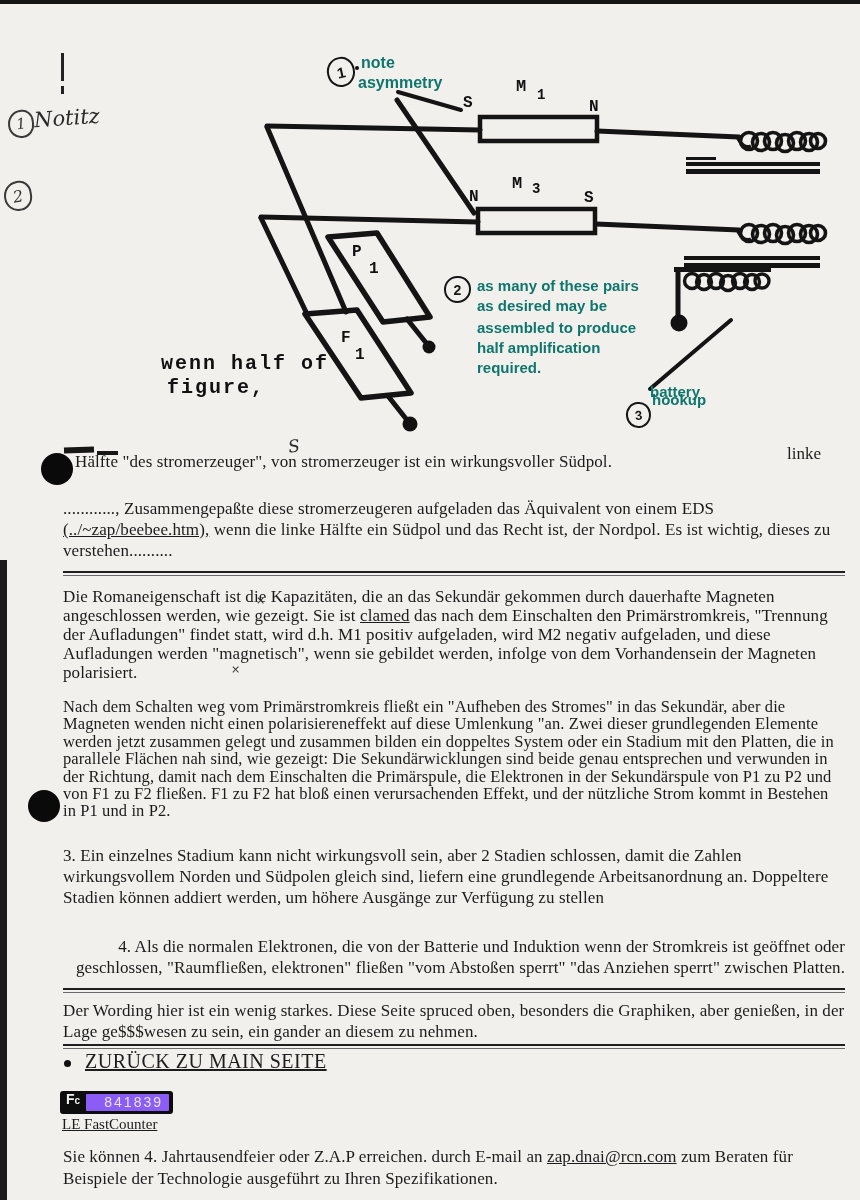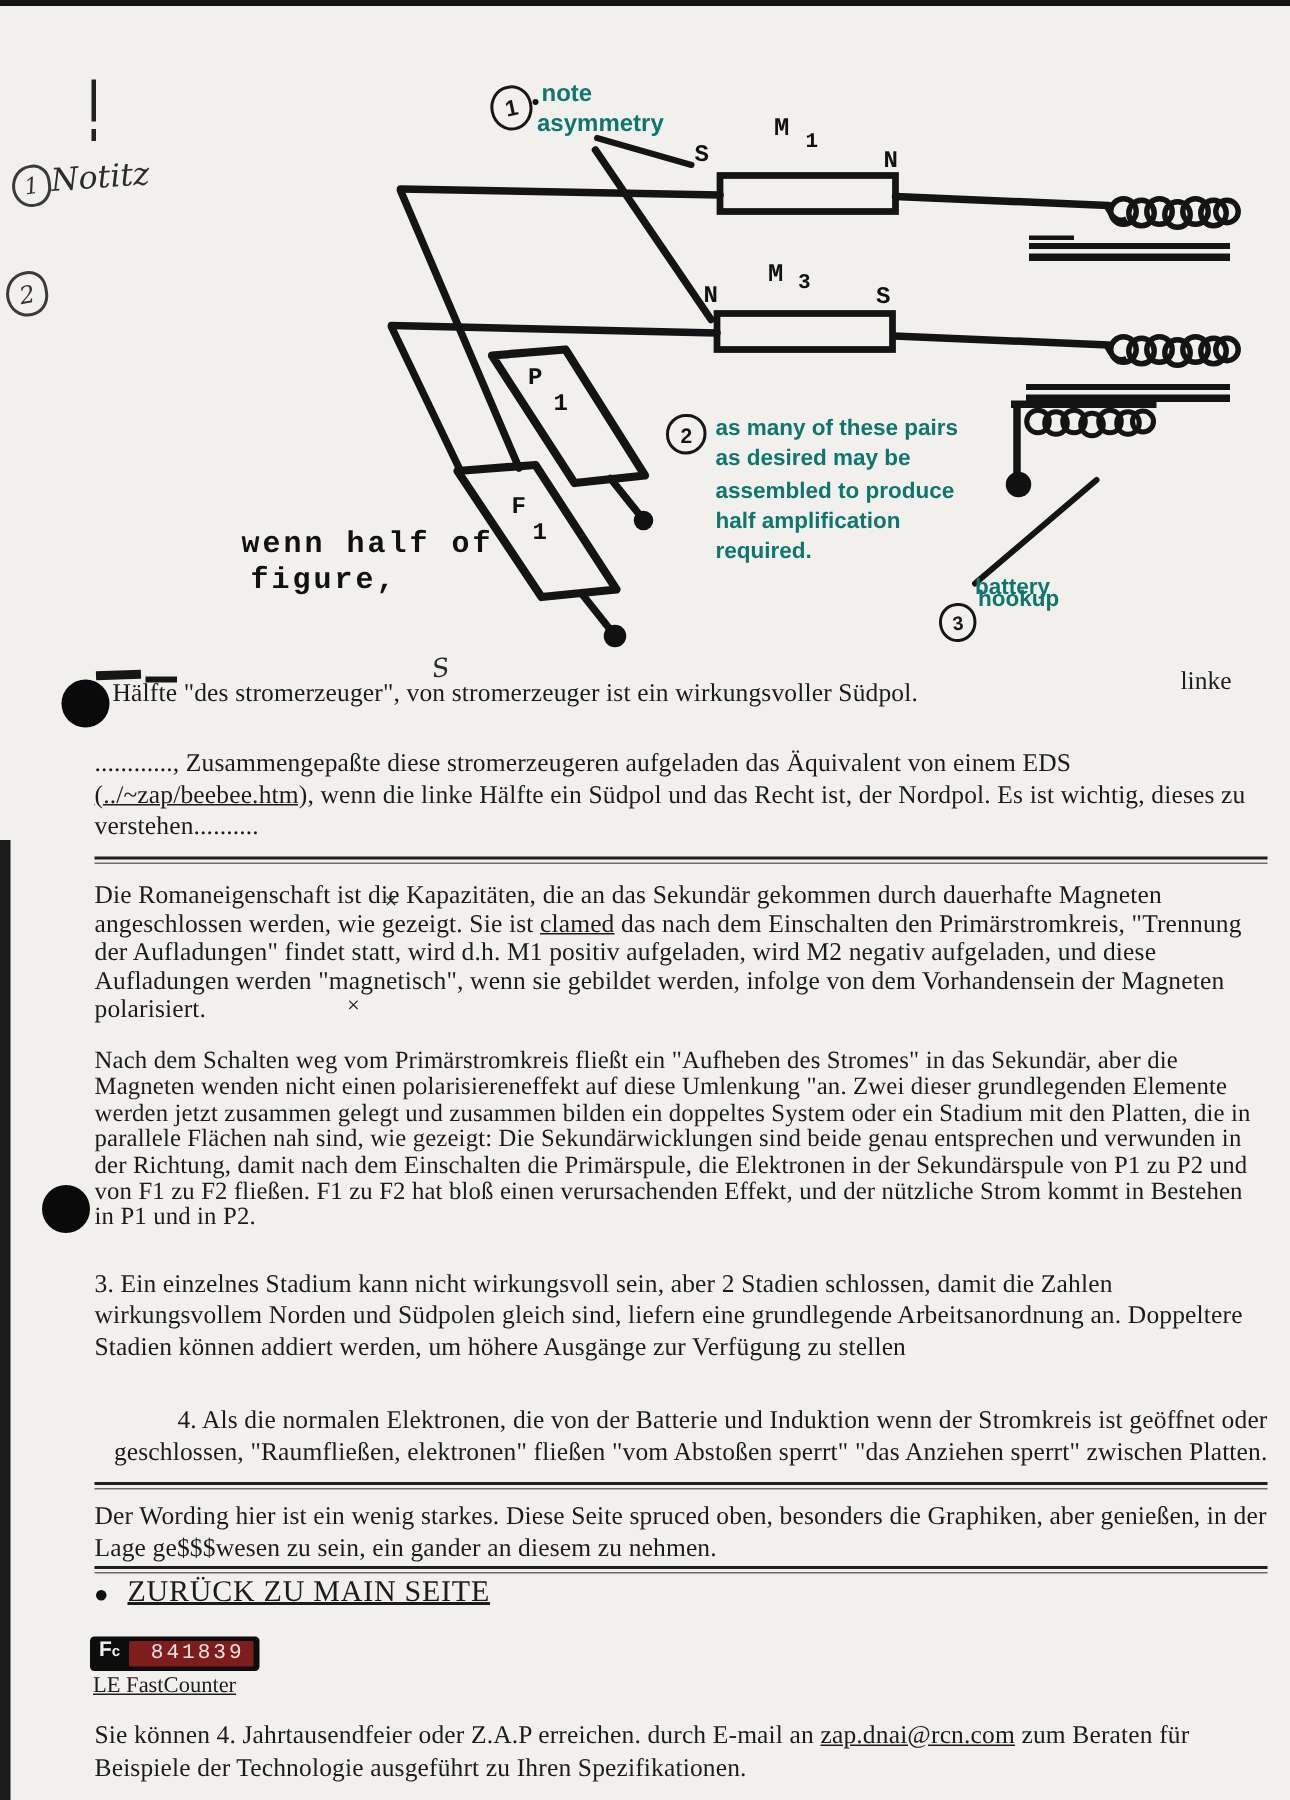--- a/index.html
+++ b/index.html
@@ -47,22 +47,22 @@
   .badge{
     position:absolute;left:60px;top:1091px;width:113px;height:23px;
     background:#0d0d0d;border-radius:3px;display:flex;align-items:flex-start;
   }
   .badge-logo{
     width:26px;text-align:center;color:#f1f1f1;
     font-family:"Liberation Sans",sans-serif;font-weight:bold;font-size:14px;
   }
   .badge-logo .lc{font-size:10px;}
   .badge-num{
-    flex:1;margin:3px 4px 3px 0;background:#7f1d1d;border-radius:1px;
-    color:#e6e6e6;font-family:Liberation Mono, monospace;font-size:14px;
+    flex:1;margin:3px 4px 3px 0;background:#8b5cf6;border-radius:1px;
+    color:#e6e6e6;font-family:Liberation Sans, sans-serif;font-size:14px;
     text-align:right;padding-right:6px;letter-spacing:2px;line-height:17px;
   }
   .dot{position:absolute;background:#111;border-radius:50%;}
   .linkline{cursor:pointer;}
 </style>
 </head>
 <body>
 
 <div id="page">
 

